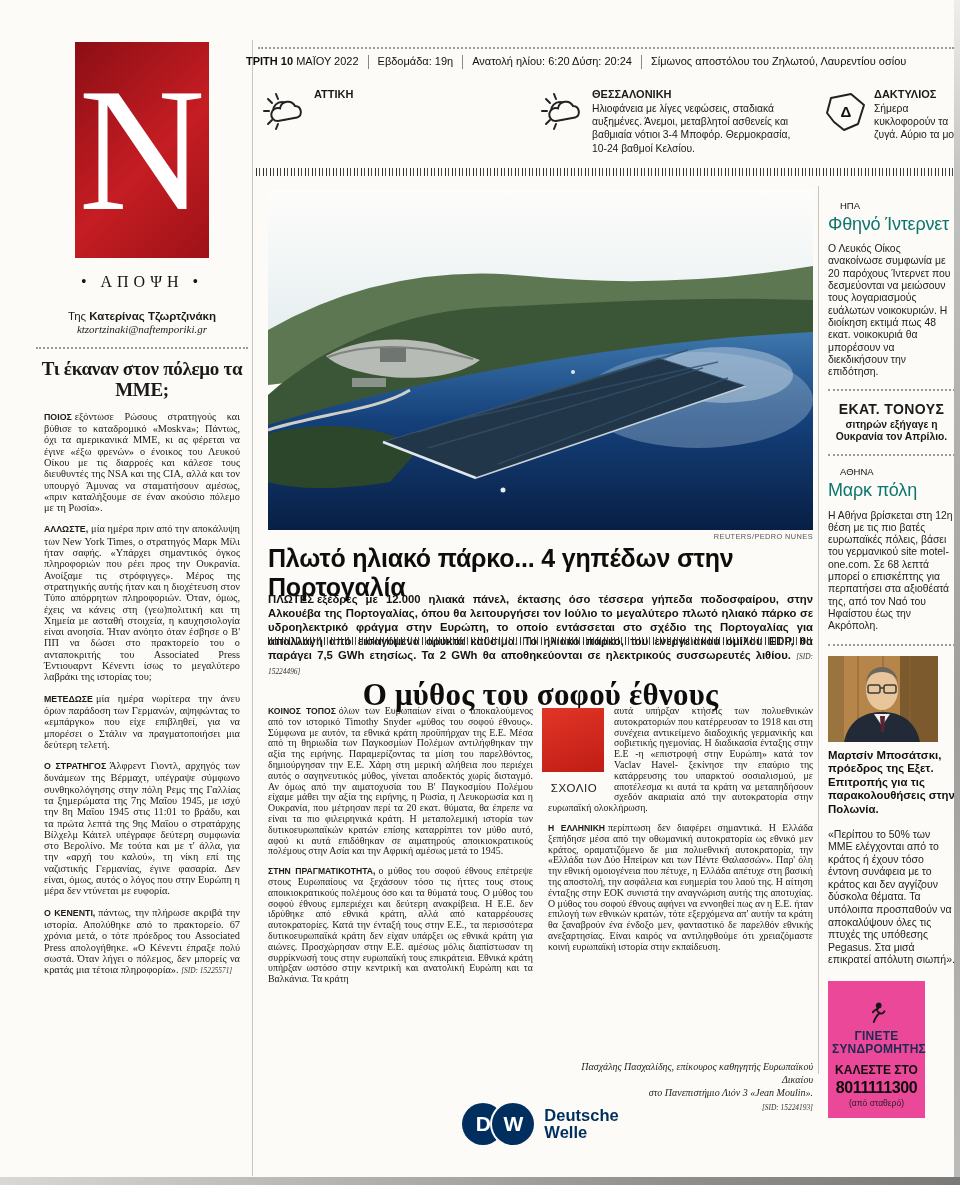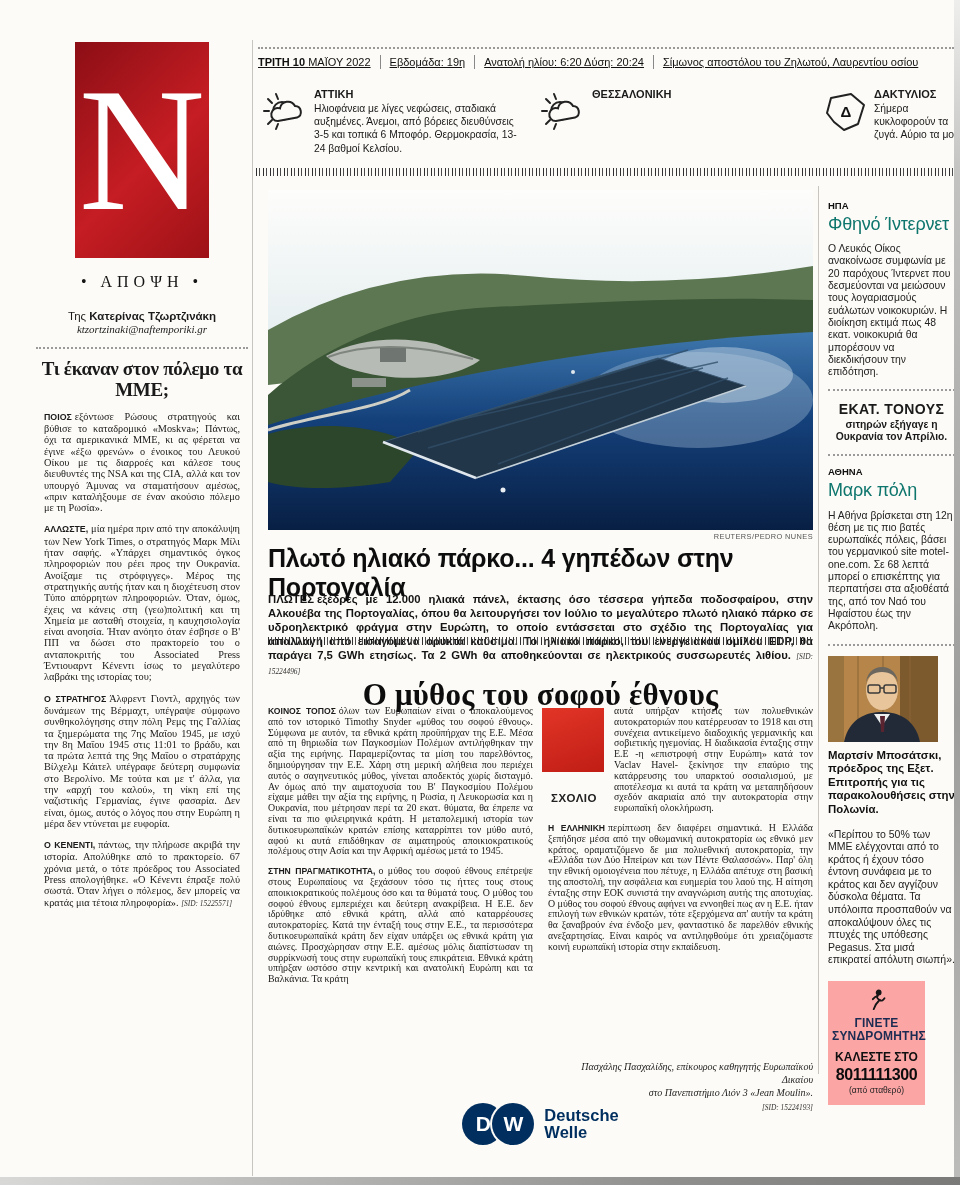--- a/index.html
+++ b/index.html
@@ -23,21 +23,21 @@
   
   .vline{position:absolute;width:1px;background:#c8c5bf;}
   #vl-left{left:252px;top:40px;height:1136px;}
   #vl-mid{left:818px;top:186px;height:888px;}
   .top-dotline{position:absolute;left:258px;top:47px;width:696px;border-top:2px dotted #999;}
   .tickline{position:absolute;height:8px;background:repeating-linear-gradient(90deg,#2e2e2e 0 1px,transparent 1px 3px,#4a4a4a 3px 4px,transparent 4px 7px);}
   #ticks-top{left:256px;top:168px;width:700px;}
   #ticks-mid{left:268px;top:637px;width:545px;}
 
   
-  .header-row{position:absolute;left:258px;top:55px;width:698px;display:flex;align-items:center;font-size:11px;white-space:nowrap;color:#111;text-decoration:underline;}
+  .header-row{position:absolute;left:246px;top:55px;width:698px;display:flex;align-items:flex-start;font-size:11px;white-space:nowrap;color:#111;}
   .header-row .sep{width:1px;height:14px;background:#888;margin:0 9px;flex:none;}
   .weather-row{position:absolute;left:262px;top:88px;display:flex;}
   .wblock{display:flex;}
   .wb1{width:258px;}
   .wb2{width:268px;margin-left:20px;}
   .wb3{margin-left:14px;width:150px;}
   .wicon{width:52px;flex:none;padding-top:3px;}
   .wtitle{font-weight:700;font-size:11px;margin-bottom:2px;}
   .wtext{font-size:10.3px;line-height:13.2px;color:#191919;}
 
@@ -48,46 +48,46 @@
   .ph-body{position:absolute;left:268px;top:582px;width:545px;font-size:11.3px;line-height:13.9px;font-weight:600;text-align:justify;color:#141414;}
   .ph-body .lead{font-size:11.3px;}
   .art-title{position:absolute;left:268px;top:651px;width:545px;text-align:center;font-family:"Liberation Serif",serif;font-size:31px;font-weight:700;letter-spacing:.2px;color:#0d0d0d;}
   .col{position:absolute;top:706px;width:265px;}
   #col1{left:268px;}
   #col2{left:548px;}
   .art-p{font-family:"Liberation Serif",serif;font-size:9.9px;line-height:10.8px;text-align:justify;margin:0 0 9px;}
   .art-p .lead{font-size:8.6px;}
   .schol-wrap{float:left;width:64px;margin:2px 8px 2px -6px;text-align:center;}
   .schol-box{width:62px;height:64px;background:linear-gradient(160deg,#e23527,#c01d15);}
-  .schol-label{font-weight:700;font-size:11.5px;letter-spacing:.5px;margin-top:20px;color:#222;}
+  .schol-label{font-weight:400;font-size:11.5px;letter-spacing:.5px;margin-top:10px;color:#222;}
   .byline{position:absolute;left:548px;top:1060px;width:265px;text-align:right;font-family:"Liberation Serif",serif;font-style:italic;font-size:10px;line-height:13px;color:#1e1e1e;}
   .byline .sid{display:block;margin-top:2px;}
 
   
   .dw{position:absolute;left:268px;top:1103px;width:545px;display:flex;justify-content:center;align-items:center;gap:10px;}
   .dw-circles{position:relative;width:72px;height:42px;flex:none;}
   .dw-c{position:absolute;top:0;width:42px;height:42px;border-radius:50%;background:#002f5f;color:#fff;font-weight:700;display:flex;align-items:center;justify-content:center;font-size:21px;}
   .dw-d{left:0;}
   .dw-w{left:30px;box-shadow:0 0 0 2px #fcfbf7;}
   .dw-name{color:#002f5f;font-weight:700;font-size:16.5px;line-height:1.05;}
 
   
   .sidebar{position:absolute;left:828px;top:200px;width:127px;}
-  .sb-kicker{font-weight:700;font-size:9.5px;margin-bottom:3px;color:#111;}
+  .sb-kicker{font-weight:400;font-size:9.5px;margin-bottom:3px;color:#111;margin-left:12px;}
   .sb-title{font-size:18px;line-height:1.12;margin-bottom:9px;color:#0f766e;letter-spacing:-0.2px;}
   .sb-body{font-size:10.4px;line-height:12.3px;color:#222;}
   .sb-dot{border-top:2px dotted #9a9a9a;margin:11px 0 10px;}
   .sb-num{text-align:center;}
   .sb-num-val{font-size:31px;font-weight:700;letter-spacing:1px;color:#0d0d0d;}
   .sb-num-unit{font-size:14px;font-weight:700;letter-spacing:.4px;margin-top:1px;}
   .sb-num-cap{font-size:10.3px;font-weight:700;line-height:12px;margin-top:2px;}
   .portrait{width:110px;height:86px;margin:1px 0 7px;display:block;}
   .sb-caption{font-weight:700;font-size:11.4px;line-height:13.6px;color:#101010;}
   .sb-quote{font-size:10.5px;line-height:12.6px;margin-top:11px;color:#222;}
-  .sub-box{margin-top:15px;width:89px;background:#fca5a5;padding:8px 4px 10px;text-align:center;}
+  .sub-box{margin-top:15px;width:89px;background:#ec4899;padding:21px 4px 10px;text-align:center;}
   .sub-title{color:#1c2b52;font-weight:700;font-size:12px;line-height:1.12;letter-spacing:.2px;margin-top:2px;}
   .sub-call{font-size:12px;font-weight:700;margin-top:6px;color:#101010;}
   .sub-phone{font-size:16px;font-weight:700;letter-spacing:-0.4px;margin-top:2px;color:#0d0d0d;}
   .sub-note{font-size:8.5px;margin-top:1px;color:#222;}
 
   
   .edge-right{position:absolute;right:0;top:0;width:6px;height:100%;background:linear-gradient(180deg,#eeeeec,#c2c2c0 15%,#9d9d9b 60%,#bcbcba);}
   .edge-bottom{position:absolute;left:0;bottom:0;width:100%;height:8px;background:linear-gradient(90deg,#d8d8d6,#8f8f8d 70%,#7a7a78);}
 </style>
 </head>
@@ -99,20 +99,21 @@
     <div class="logo-box">
       <span class="logo-n">N</span>
     </div>
     <div class="section-label">•&nbsp;<span>ΑΠΟΨΗ</span>&nbsp;•</div>
     <div class="author-line"><span>Της</span> <b>Κατερίνας Τζωρτζινάκη</b></div>
     <div class="email">ktzortzinaki@naftemporiki.gr</div>
     <div class="dotline"></div>
     <h1 class="op-title">Τι έκαναν στον πόλεμο τα ΜΜΕ;</h1>
     <p class="body-p"><span class="lead">ΠΟΙΟΣ</span><span>εξόντωσε Ρώσους στρατηγούς και βύθισε το καταδρομικό «Moskva»; Πάντως, όχι τα αμερικανικά ΜΜΕ, κι ας φέρεται να έγινε «έξω φρενών» ο ένοικος του Λευκού Οίκου με τις διαρροές και κάλεσε τους διευθυντές της NSA και της CIA, αλλά και τον υπουργό Άμυνας να σταματήσουν αμέσως, «πριν καταλήξουμε σε έναν ακούσιο πόλεμο με τη Ρωσία».</span></p>
     <p class="body-p"><span class="lead">ΑΛΛΩΣΤΕ,</span><span>μία ημέρα πριν από την αποκάλυψη των New York Times, ο στρατηγός Μαρκ Μίλι ήταν σαφής. «Υπάρχει σημαντικός όγκος πληροφοριών που ρέει προς την Ουκρανία. Ανοίξαμε τις στρόφιγγες». Μέρος της στρατηγικής αυτής ήταν και η διοχέτευση στον Τύπο απόρρητων πληροφοριών. Όταν, όμως, έχεις να κάνεις στη (γεω)πολιτική και τη Χημεία με ασταθή στοιχεία, η καυχησιολογία είναι ανοησία. Ήταν ανόητο όταν έσβησε ο Β' ΠΠ να δώσει στο πρακτορείο του ο ανταποκριτής του Associated Press Έντιουαρντ Κένεντι ίσως το μεγαλύτερο λαβράκι της ιστορίας του;</span></p>
+    <p class="body-p"><span class="lead">ΜΕΤΕΔΩΣΕ</span><span>μία ημέρα νωρίτερα την άνευ όρων παράδοση των Γερμανών, αψηφώντας το «εμπάργκο» που είχε επιβληθεί, για να μπορέσει ο Στάλιν να πραγματοποιήσει μια δεύτερη τελετή.</span></p>
     <p class="body-p"><span class="lead">Ο ΣΤΡΑΤΗΓΟΣ</span><span>Άλφρεντ Γιοντλ, αρχηγός των δυνάμεων της Βέρμαχτ, υπέγραψε σύμφωνο συνθηκολόγησης στην πόλη Ρεμς της Γαλλίας τα ξημερώματα της 7ης Μαΐου 1945, με ισχύ την 8η Μαΐου 1945 στις 11:01 το βράδυ, και τα πρώτα λεπτά της 9ης Μαΐου ο στρατάρχης Βίλχελμ Κάιτελ υπέγραφε δεύτερη συμφωνία στο Βερολίνο. Με τούτα και με τ' άλλα, για την «αρχή του καλού», τη νίκη επί της ναζιστικής Γερμανίας, έγινε φασαρία. Δεν είναι, όμως, αυτός ο λόγος που στην Ευρώπη η μέρα δεν ντύνεται με ευφορία.</span></p>
     <p class="body-p"><span class="lead">Ο ΚΕΝΕΝΤΙ,</span><span>πάντως, την πλήρωσε ακριβά την ιστορία. Απολύθηκε από το πρακτορείο. 67 χρόνια μετά, ο τότε πρόεδρος του Associated Press απολογήθηκε. «Ο Κένεντι έπραξε πολύ σωστά. Όταν λήγει ο πόλεμος, δεν μπορείς να κρατάς μια τέτοια πληροφορία».</span> <span class="sid">[SID: 15225571]</span></p>
   </div>
 
   <div class="vline" id="vl-left"></div>
   <div class="vline" id="vl-mid"></div>
   <div class="top-dotline"></div>
 
   <div class="header-row">
     <span><b>ΤΡΙΤΗ 10</b> <span>ΜΑΪΟΥ 2022</span></span>
@@ -130,35 +131,35 @@
         <svg width="46" height="42" viewBox="0 0 46 42">
             <g stroke="#222" stroke-width="2" fill="none" stroke-linecap="round">
               <path d="M6 8l4 4M2 20h5M6 33l4-4M14 3l2 5M14 38l2-5"></path>
               <circle cx="20" cy="20" r="9"></circle>
               <path d="M16 30a6.5 6.5 0 1 1 2-12.6A8 8 0 0 1 33 15a6 6 0 0 1 2 11.6z" fill="#fcfbf7"></path>
             </g>
           </svg>
       </span>
       <div>
         <div class="wtitle">ΑΤΤΙΚΗ</div>
-        <div class="wtext">Ηλιοφάνεια με λίγες νεφώσεις, σταδιακά αυξημένες. Άνεμοι, από βόρειες διευθύνσεις 3-5 και τοπικά 6 Μποφόρ. Θερμοκρασία, 13-24 βαθμοί Κελσίου.</div>
       </div>
     </div>
     <div class="wblock wb2">
       <span class="wicon">
         <svg width="46" height="42" viewBox="0 0 46 42">
             <g stroke="#222" stroke-width="2" fill="none" stroke-linecap="round">
               <path d="M6 8l4 4M2 20h5M6 33l4-4M14 3l2 5M14 38l2-5"></path>
               <circle cx="20" cy="20" r="9"></circle>
               <path d="M16 30a6.5 6.5 0 1 1 2-12.6A8 8 0 0 1 33 15a6 6 0 0 1 2 11.6z" fill="#fcfbf7"></path>
             </g>
           </svg>
       </span>
       <div>
         <div class="wtitle">ΘΕΣΣΑΛΟΝΙΚΗ</div>
+        <div class="wtext">Ηλιοφάνεια με λίγες νεφώσεις, σταδιακά αυξημένες. Άνεμοι, μεταβλητοί ασθενείς και βαθμιαία νότιοι 3-4 Μποφόρ. Θερμοκρασία, 10-24 βαθμοί Κελσίου.</div>
       </div>
     </div>
     <div class="wblock wb3">
       <span class="wicon">
         <svg width="46" height="42" viewBox="0 0 46 42">
             <path d="M9 7l20-4 13 11-6 19-14 6-10-8-7-9z" fill="#fcfbf7" stroke="#222" stroke-width="2" stroke-linejoin="round"></path>
             <text x="24" y="26" font-size="15" font-weight="bold" text-anchor="middle" fill="#111" font-family="Liberation Sans, sans-serif">Δ</text>
           </svg>
       </span>
       <div>

